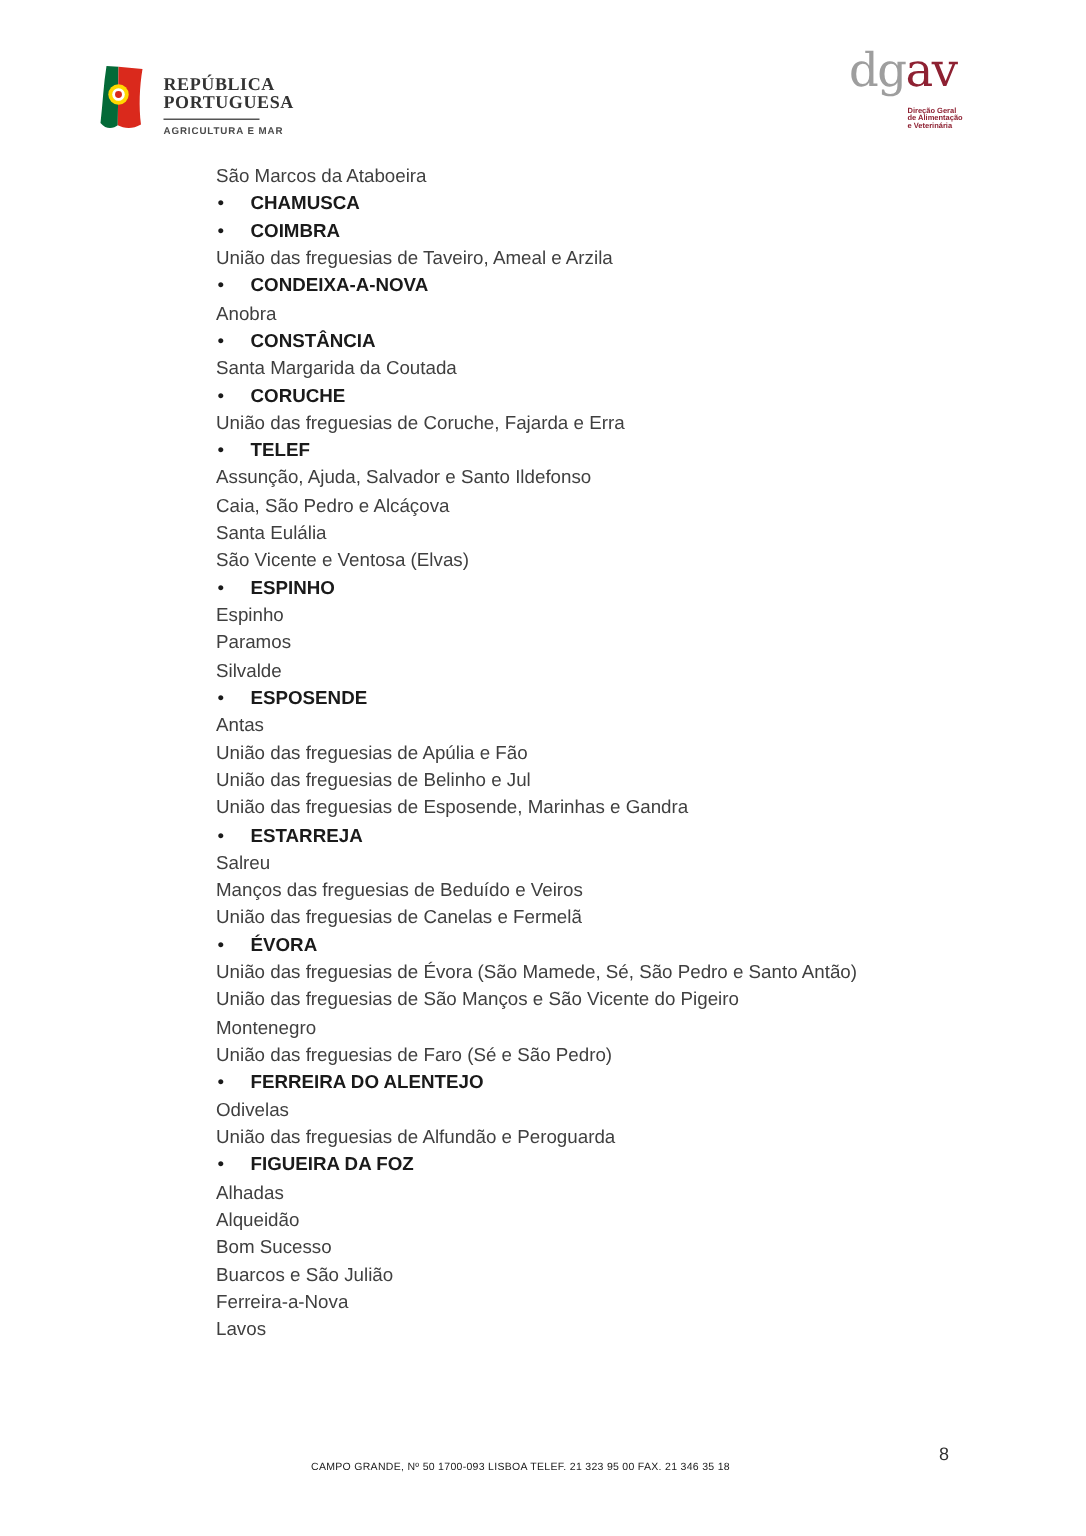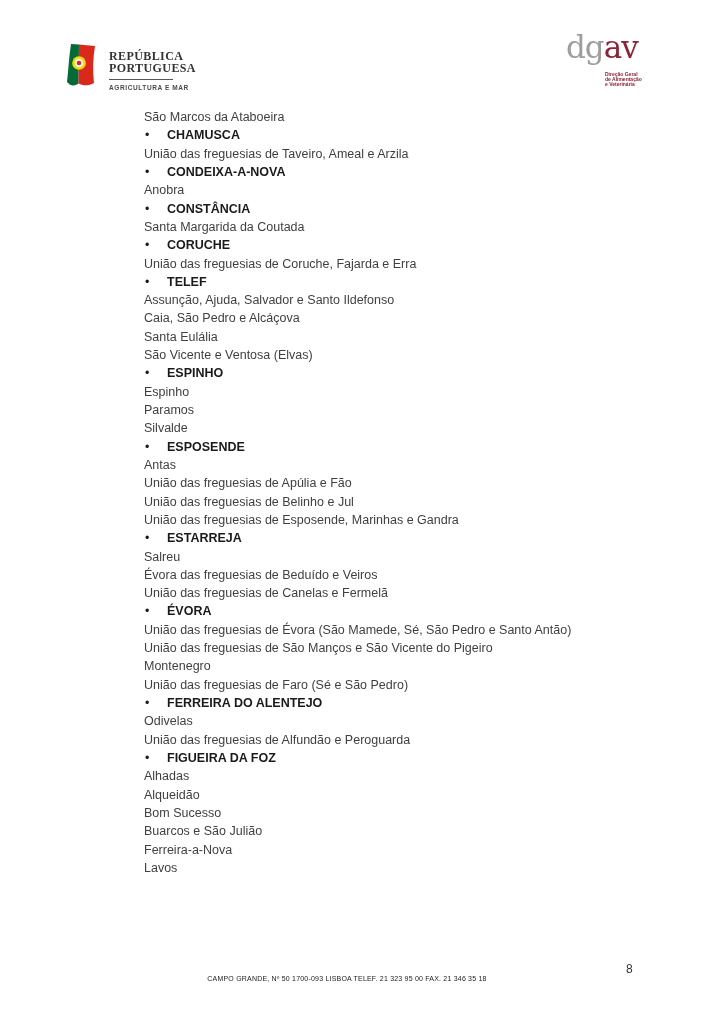--- a/index.html
+++ b/index.html
@@ -150,20 +150,21 @@
     <div class="dgav-caption" style="color:#8e2132;">
       <div>Direção Geral</div>
       <div>de Alimentação</div>
       <div>e Veterinária</div>
     </div>
   </div>
 
   <div class="parish-list">
       <div class="line parish"><span>São Marcos da Ataboeira</span></div>
       <div class="line municipality"><span class="bullet">•</span><span>CHAMUSCA</span></div>
+      <div class="line municipality"><span class="bullet">•</span><span>COIMBRA</span></div>
       <div class="line parish"><span>União das freguesias de Taveiro, Ameal e Arzila</span></div>
       <div class="line municipality"><span class="bullet">•</span><span>CONDEIXA-A-NOVA</span></div>
       <div class="line parish"><span>Anobra</span></div>
       <div class="line municipality"><span class="bullet">•</span><span>CONSTÂNCIA</span></div>
       <div class="line parish"><span>Santa Margarida da Coutada</span></div>
       <div class="line municipality"><span class="bullet">•</span><span>CORUCHE</span></div>
       <div class="line parish"><span>União das freguesias de Coruche, Fajarda e Erra</span></div>
       <div class="line municipality"><span class="bullet">•</span><span>TELEF</span></div>
       <div class="line parish"><span>Assunção, Ajuda, Salvador e Santo Ildefonso</span></div>
       <div class="line parish"><span>Caia, São Pedro e Alcáçova</span></div>
@@ -173,21 +174,21 @@
       <div class="line parish"><span>Espinho</span></div>
       <div class="line parish"><span>Paramos</span></div>
       <div class="line parish"><span>Silvalde</span></div>
       <div class="line municipality"><span class="bullet">•</span><span>ESPOSENDE</span></div>
       <div class="line parish"><span>Antas</span></div>
       <div class="line parish"><span>União das freguesias de Apúlia e Fão</span></div>
       <div class="line parish"><span>União das freguesias de Belinho e Jul</span></div>
       <div class="line parish"><span>União das freguesias de Esposende, Marinhas e Gandra</span></div>
       <div class="line municipality"><span class="bullet">•</span><span>ESTARREJA</span></div>
       <div class="line parish"><span>Salreu</span></div>
-      <div class="line parish"><span>Évora das freguesias de Beduído e Veiros</span></div>
+      <div class="line parish"><span>Manços das freguesias de Beduído e Veiros</span></div>
       <div class="line parish"><span>União das freguesias de Canelas e Fermelã</span></div>
       <div class="line municipality"><span class="bullet">•</span><span>ÉVORA</span></div>
       <div class="line parish"><span>União das freguesias de Évora (São Mamede, Sé, São Pedro e Santo Antão)</span></div>
       <div class="line parish"><span>União das freguesias de São Manços e São Vicente do Pigeiro</span></div>
       <div class="line parish"><span>Montenegro</span></div>
       <div class="line parish"><span>União das freguesias de Faro (Sé e São Pedro)</span></div>
       <div class="line municipality"><span class="bullet">•</span><span>FERREIRA DO ALENTEJO</span></div>
       <div class="line parish"><span>Odivelas</span></div>
       <div class="line parish"><span>União das freguesias de Alfundão e Peroguarda</span></div>
       <div class="line municipality"><span class="bullet">•</span><span>FIGUEIRA DA FOZ</span></div>

